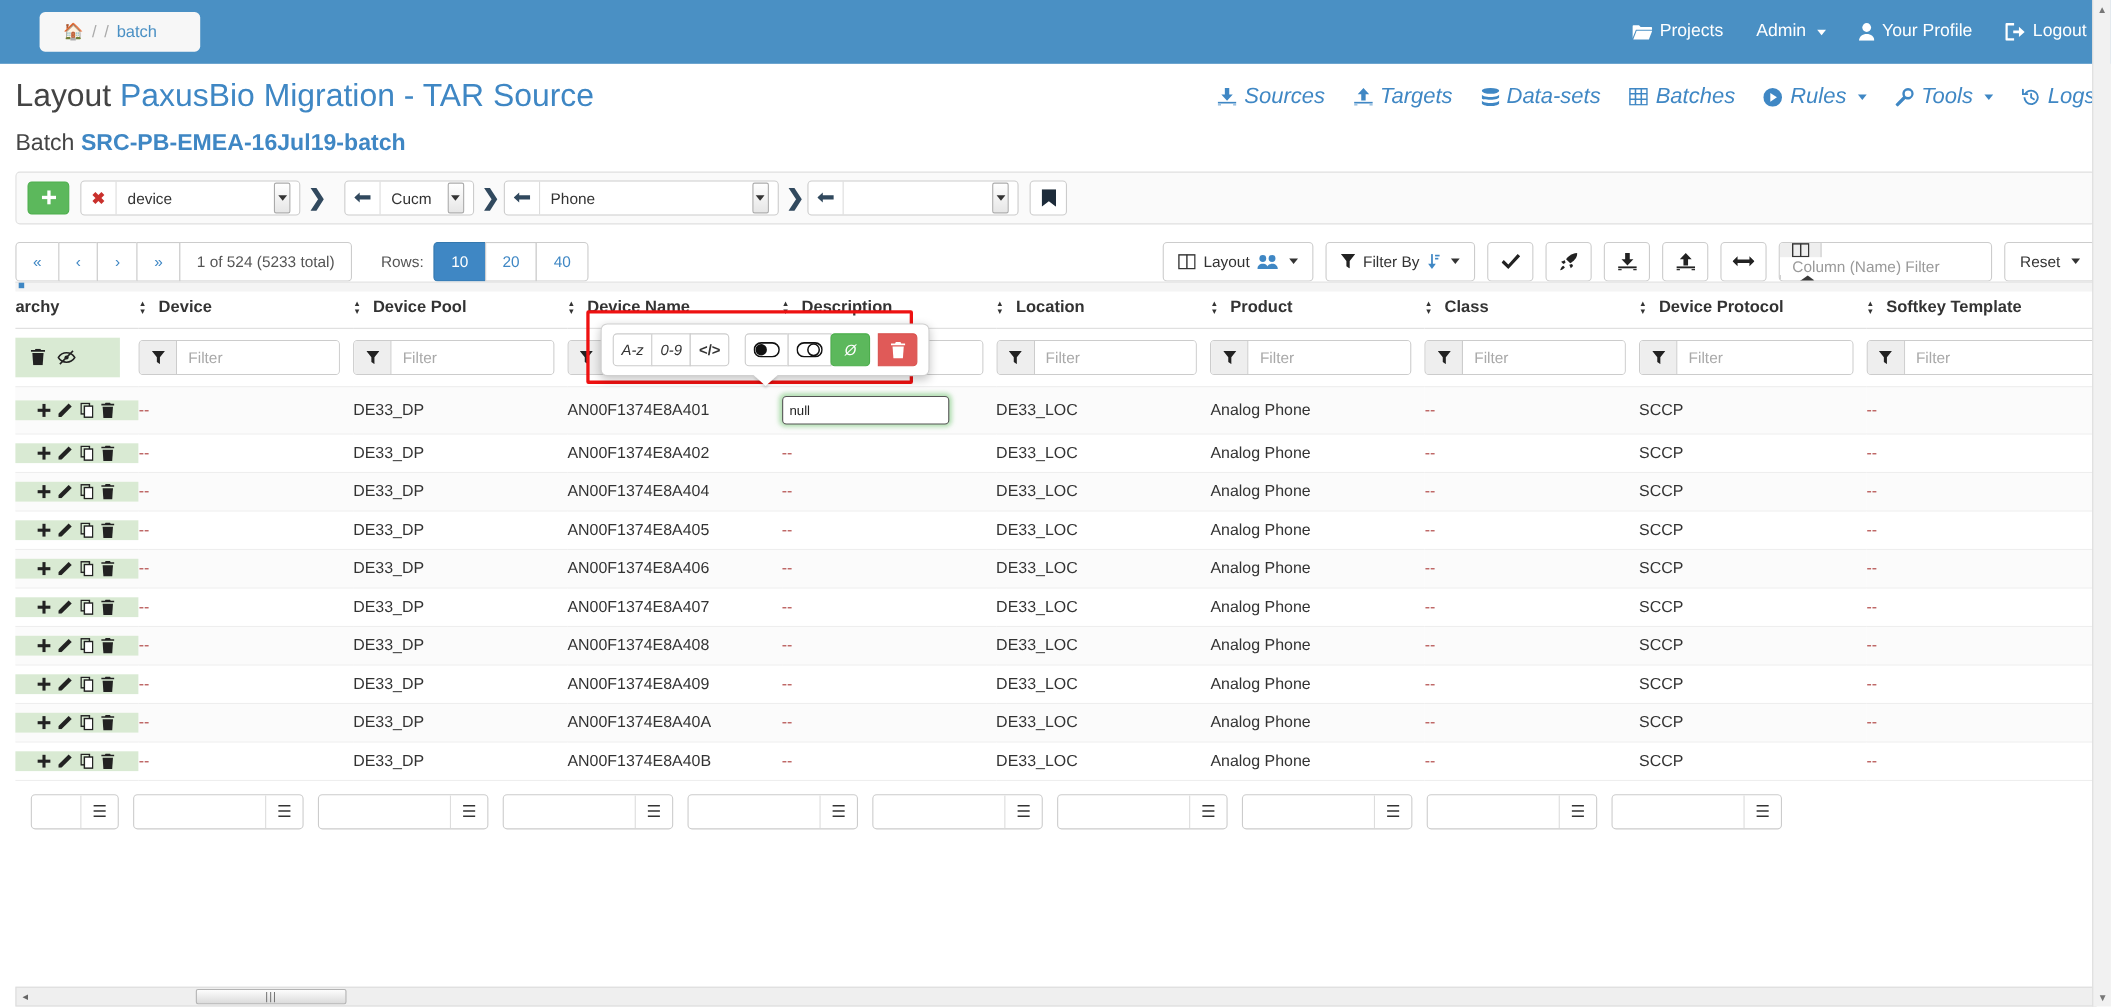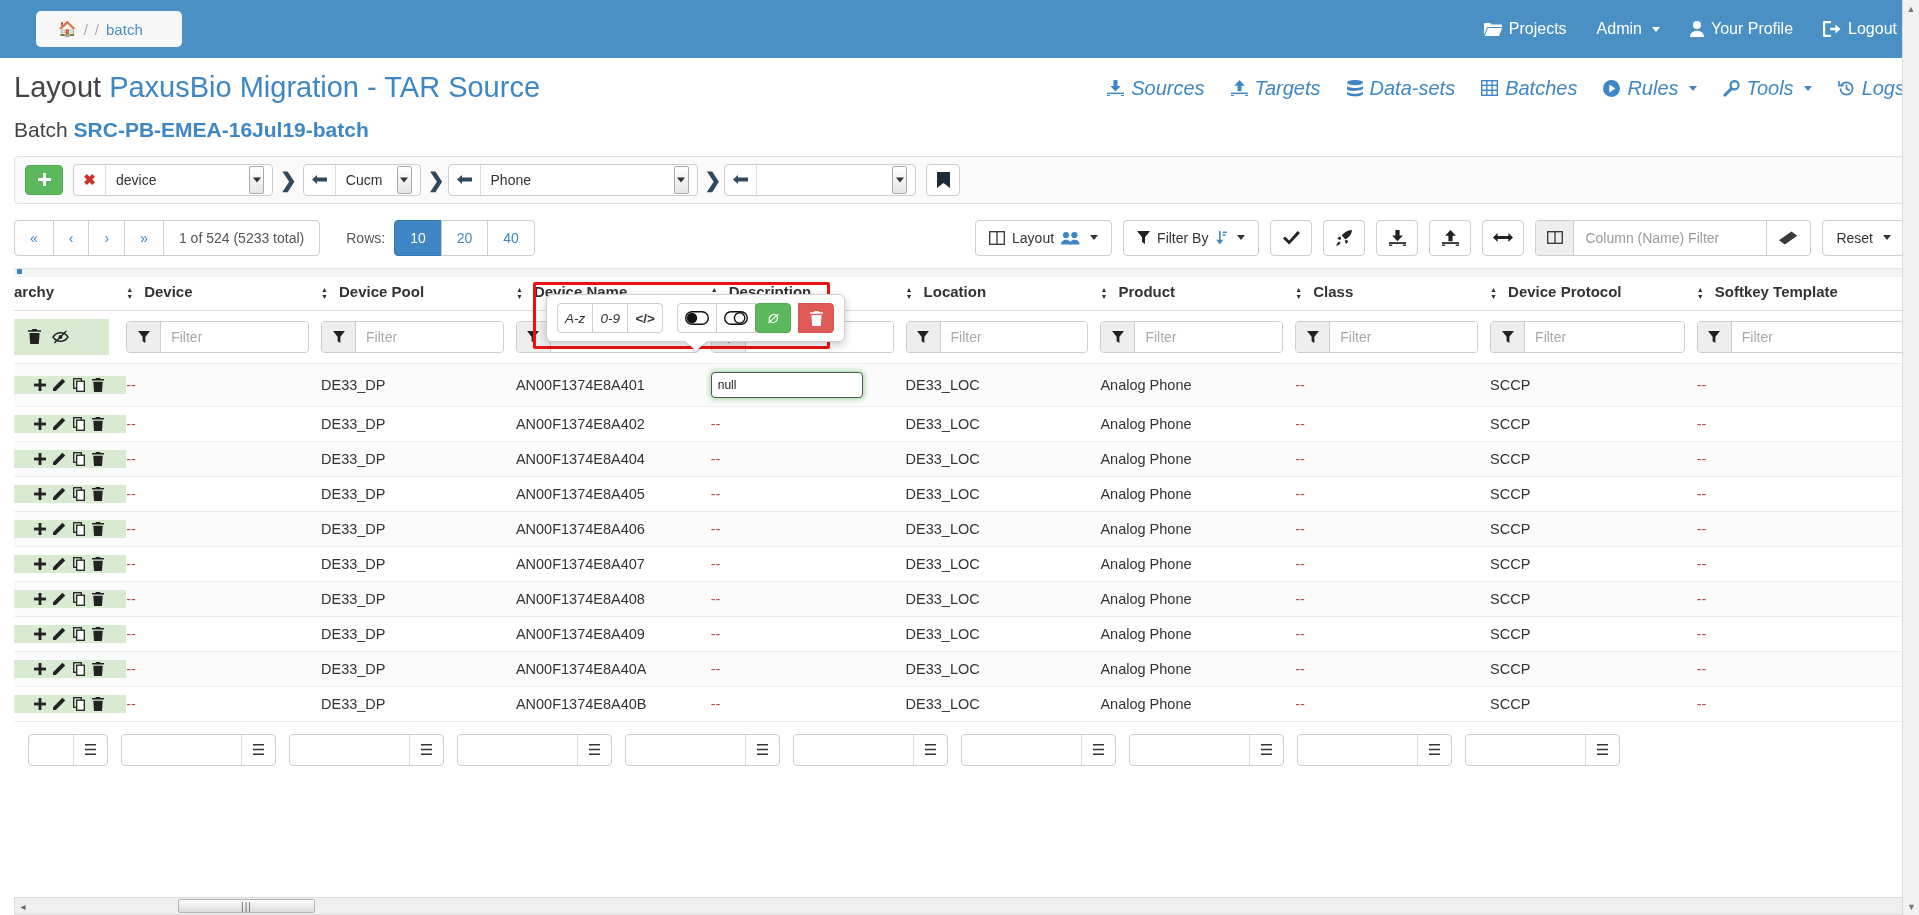--- a/index.html
+++ b/index.html
@@ -159,38 +159,38 @@
   .obtn {
     border: 1px solid #ccc; background: #fff; border-radius: 4px;
     height: 36px; padding: 0 13px;
     display: flex; align-items: center; gap: 7px;
     font-size: 14px; color: #333; cursor: pointer; white-space: nowrap;
   }
   .obtn.icononly { padding: 0; width: 42px; justify-content: center; }
   .colfilter-group {
     display: flex; align-items: stretch;
     border: 1px solid #ccc; border-radius: 4px; background:#fff;
-    height: 36px; overflow:hidden;
+    height: 36px; overflow:hidden;flex-direction:column;
   }
   .colfilter-group .addon {
     width: 38px; background:#eee; border-right:1px solid #ccc;
     display:flex; align-items:center; justify-content:center; cursor:pointer;
   }
   .colfilter-group input {
     border: none; outline: none; width: 192px; padding: 0 11px;
     font-size: 14px; font-family: "Liberation Sans", sans-serif;
   }
   .colfilter-group input::placeholder { color: #9a9a9a; }
   .colfilter-group .eraser {
     width: 44px; border-left: 1px solid #ccc;
     display:flex; align-items:center; justify-content:center; cursor:pointer;
   }
 
   
-  .table-area { margin-top: 12px; position: relative; }
+  .table-area { position: relative; }
   .tscroll-top {
     height: 9px; background: #f4f4f4; border-top: 1px solid #e3e3e3;
     position: relative; margin-bottom: 2px;
   }
   .tscroll-top::before {
     content:''; position:absolute; left:3px; top:0px; width:5px; height:5px;
     background:#3f87c4;
   }
   table.grid { border-collapse: collapse; width: 1919px; table-layout: fixed; }
   table.grid th {
@@ -474,21 +474,21 @@
 
     <div class="sel-group" style="width:200px">
       <div class="sel-pre">✖</div>
       <div class="sel-field" style="flex:1">
         <span class="val">device</span>
         <span class="sel-spin"></span>
       </div>
     </div>
     <span class="chev">❯</span>
 
-    <div class="sel-group" style="width:118px; margin-left:3px">
+    <div class="sel-group" style="width:118px; margin-left:13px">
       <div class="sel-pre blue">
         <svg width="15" height="13" viewBox="0 0 15 13" fill="#31495e">
             <path d="M0 6.5L5 2v2.6h10v3.8H5V11z"></path>
           </svg>
       </div>
       <div class="sel-field" style="flex:1">
         <span class="val">Cucm</span>
         <span class="sel-spin"></span>
       </div>
     </div>

